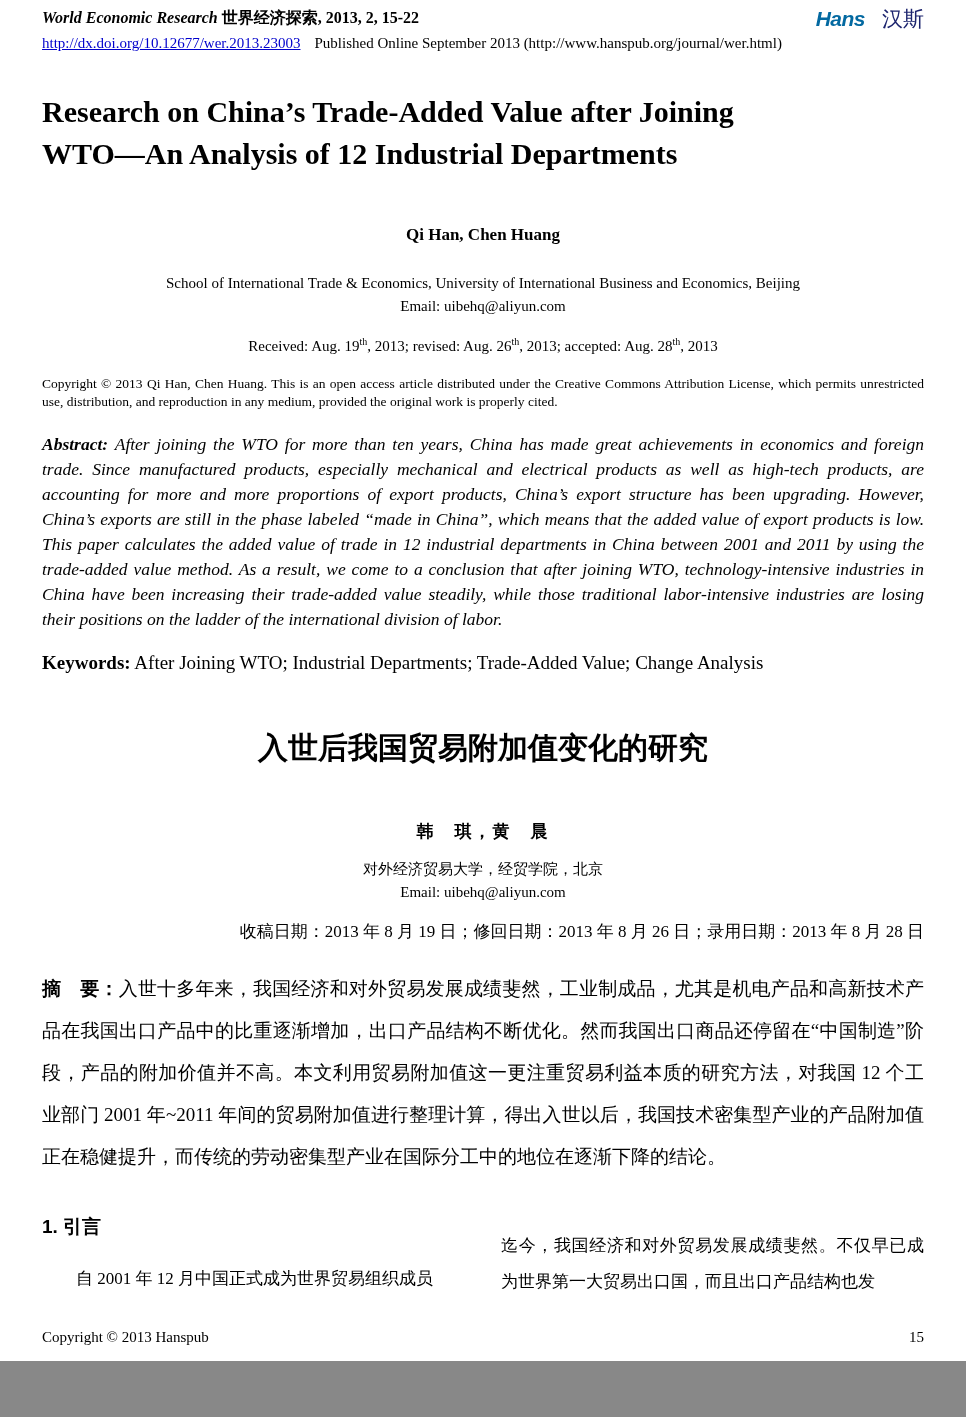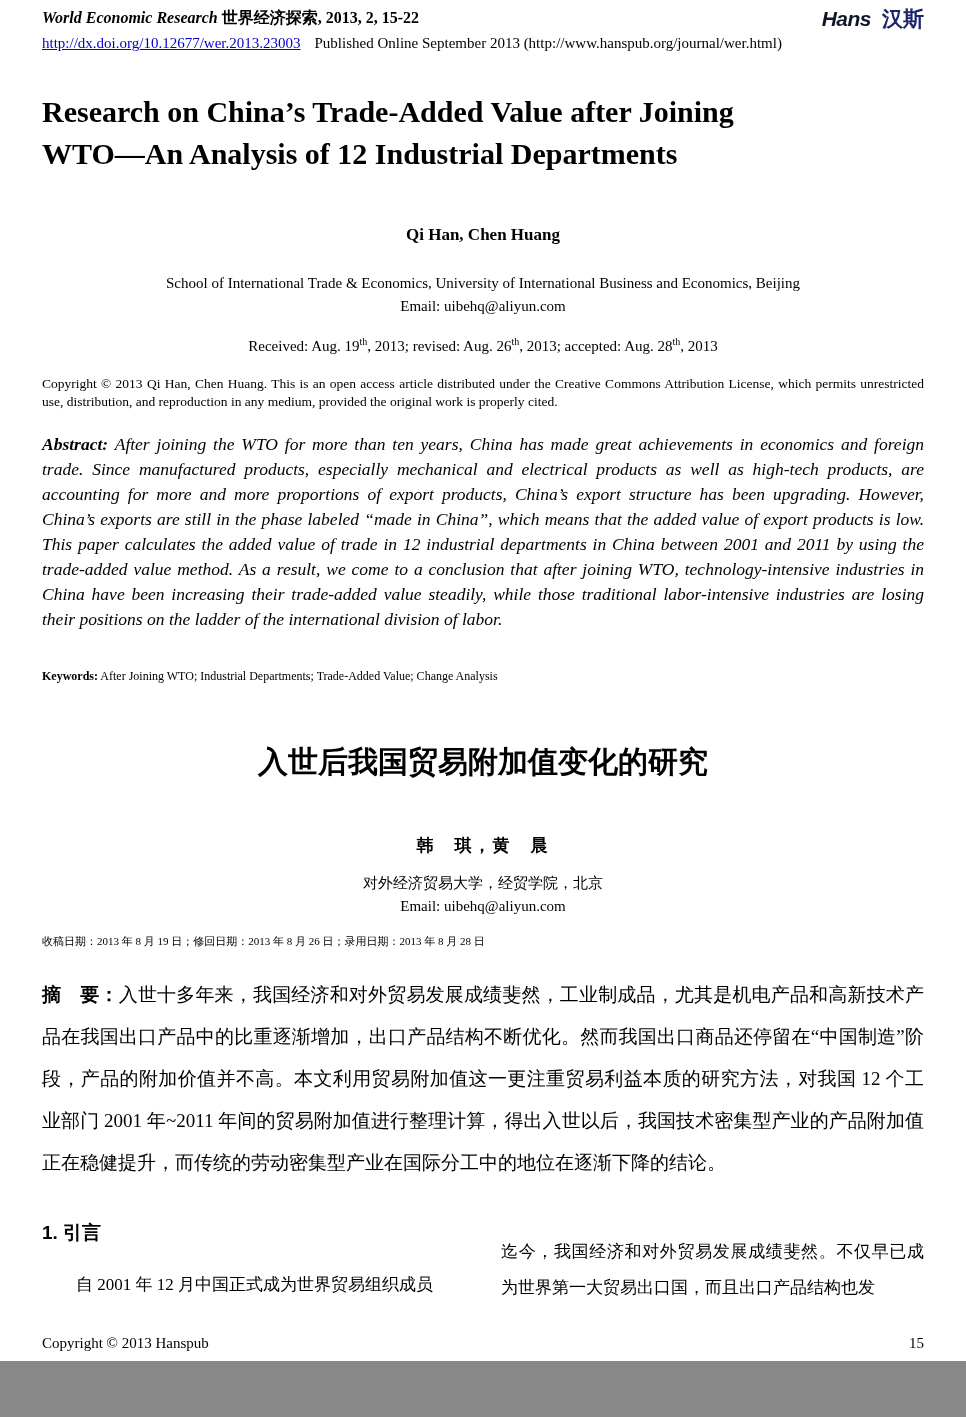--- a/index.html
+++ b/index.html
@@ -20,21 +20,21 @@
     display: flex;
     justify-content: space-between;
     align-items: flex-start;
     font-size: 16px;
     line-height: 20px;
   }
   .journal-name { font-weight: bold; font-style: italic; }
   .journal-cn { font-weight: bold; font-style: normal; }
   .logo { font-family: "Liberation Sans", "DejaVu Sans", sans-serif; font-size: 21px; line-height: 21px; white-space: nowrap; }
   .logo .latin { font-weight: bold; font-style: italic; letter-spacing: -0.5px; }
-  .logo .cn { font-weight: bold; margin-left: 11px; }
+  .logo .cn { font-weight: normal; margin-left: 17px; }
   .hdr-line2 { margin-top: 5px; font-size: 15px; line-height: 19px; }
   .doi-link { color: #0000cc; text-decoration: underline; }
   .published { color: #000; margin-left: 14px; }
   
   .title {
     margin-top: 38px;
     text-align: left;
     font-size: 30px;
     font-weight: bold;
     line-height: 42px;
@@ -56,40 +56,40 @@
     text-align: justify;
   }
   .abstract-en {
     margin-top: 21px;
     font-size: 17.5px;
     line-height: 25px;
     text-align: justify;
     font-style: italic;
   }
   .abstract-en .label, .keywords-en .label { font-weight: bold; }
-  .keywords-en { margin-top: 32px; font-size: 12px; line-height: 25px; }
+  .keywords-en { margin-top: 18px; font-size: 19px; line-height: 25px; }
   
   .title-cn {
     margin-top: 47px;
     text-align: center;
     font-size: 30px;
     font-weight: bold;
     line-height: 52px;
     font-family: Liberation Sans, sans-serif;
   }
   .authors-cn {
     margin-top: 46px;
     text-align: center;
     font-size: 17px;
     font-weight: bold;
     letter-spacing: 2px;
   }
   .affil-cn { margin-top: 17px; text-align: center; font-size: 15px; }
   .email-cn { margin-top: 5px; text-align: center; font-size: 15px; }
-  .dates-cn { margin-top: 19px; text-align: left; font-size: 11px; }
+  .dates-cn { margin-top: 19px; text-align: right; font-size: 17px; }
   .abstract-cn {
     margin-top: 25px;
     font-size: 19px;
     line-height: 42px;
     text-align: justify;
   }
   .abstract-cn .label, .keywords-cn .label, .sec-heading {
     font-weight: bold;
     font-family: "Liberation Sans", "DejaVu Sans", sans-serif;
   }
@@ -113,37 +113,37 @@
     margin-top: 14px;
     font-size: 17px;
     line-height: 36px;
     text-align: justify;
   }
   
   .footer {
     position: absolute;
     left: 42px;
     right: 42px;
-    bottom: 9px;
+    bottom: 15px;
     display: flex;
     justify-content: space-between;
     font-size: 15px;
   }
 </style>
 </head>
 <body>
 
 <div class="page">
 
   <div class="hdr-line1">
     <div>
       <span class="journal-name">World Economic Research</span><span class="journal-cn">  世界经济探索, 2013, 2, 15-22</span>
     </div>
     <div class="logo">
-      <span class="latin" style="color:#0f172a">Hans</span><span class="cn" style="color:#1c246e">汉斯</span>
+      <span class="latin" style="color:#0369a1">Hans</span><span class="cn" style="color:#1c246e">汉斯</span>
     </div>
   </div>
   <div class="hdr-line2">
     <a class="doi-link" href="#">http://dx.doi.org/10.12677/wer.2013.23003</a><span class="published">Published Online September 2013 (http://www.hanspub.org/journal/wer.html)</span>
   </div>
 
   <div class="title">
     <div>Research on China’s Trade-Added Value after Joining</div>
     <div>WTO—An Analysis of 12 Industrial Departments</div>
   </div>

